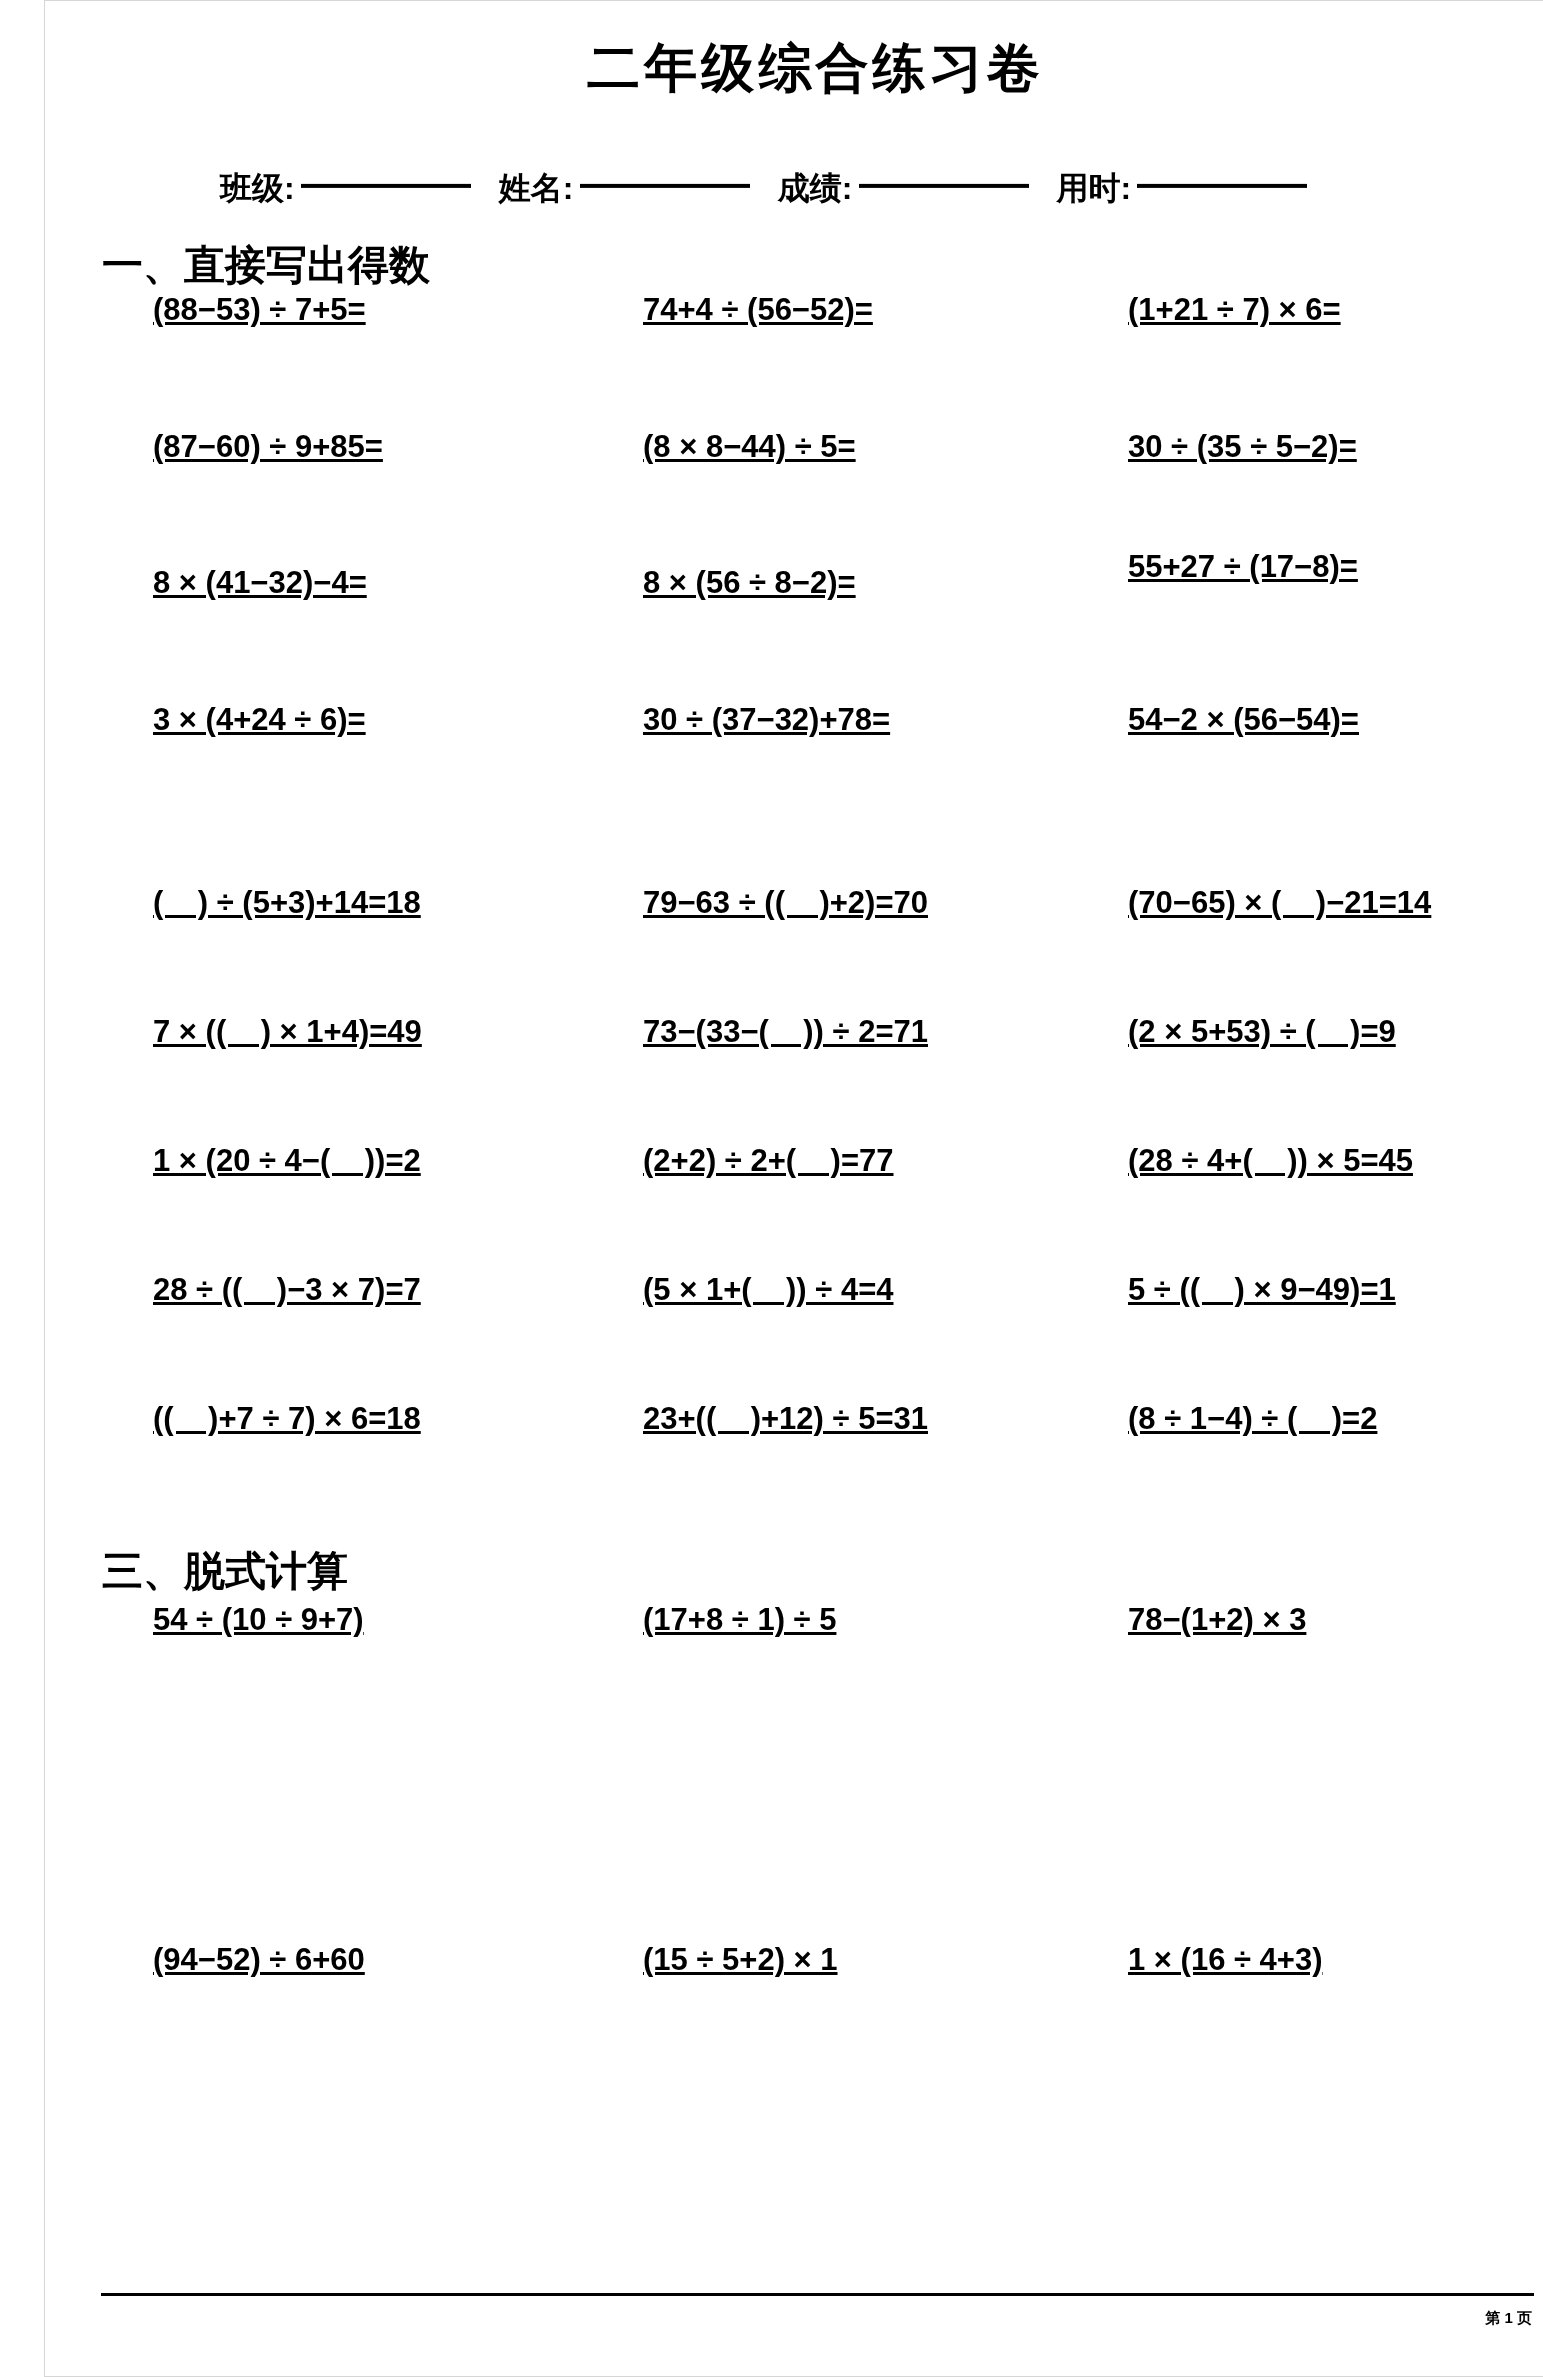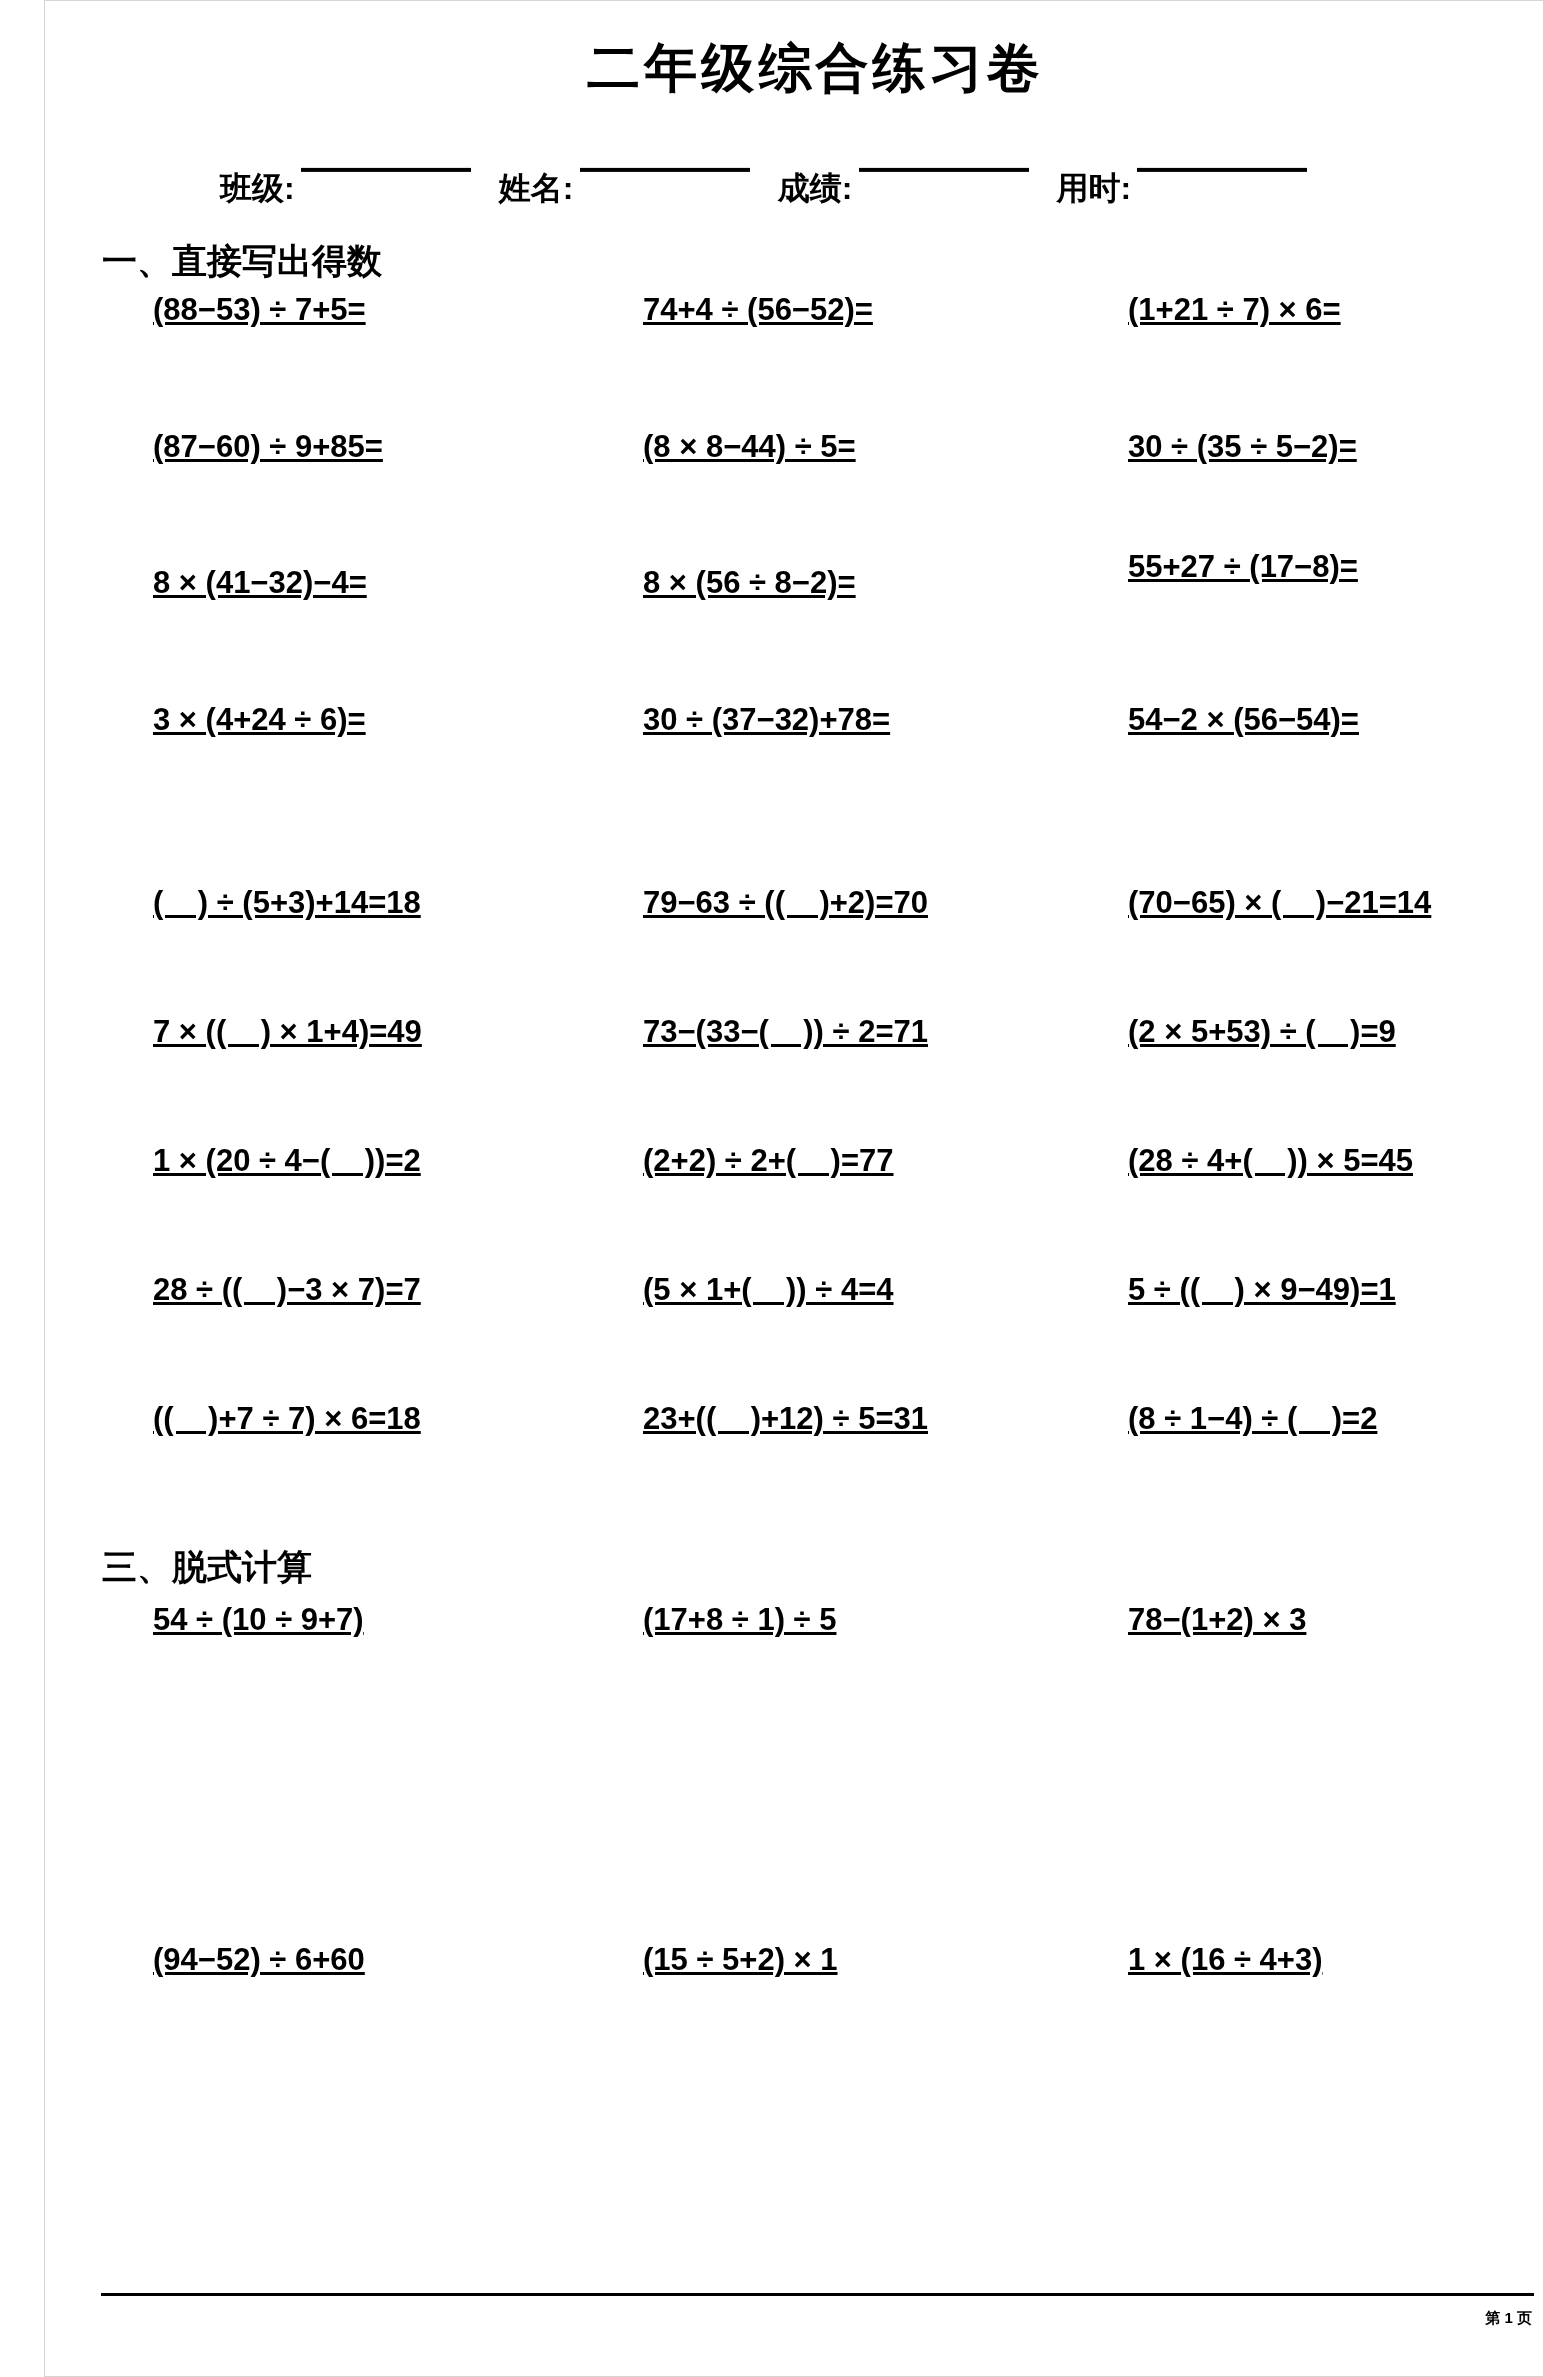--- a/index.html
+++ b/index.html
@@ -23,32 +23,32 @@
     font-size: 53px;
     letter-spacing: 4.1px;
     white-space: pre;
   }
   #header-row {
     position: absolute;
     top: 170px; left: 175px;
     display: flex;
     align-items: flex-end;
   }
-  .hfield { display: flex; align-items: flex-start; margin-right: 28px; }
+  .hfield { display: flex; align-items: center; margin-right: 28px; }
   .hlabel { font-size: 32px; line-height: 1.1; white-space: pre; }
   .hline {
     width: 170px; height: 4.1px;
     background: #000;
     margin-left: 6.2px;
     transform: translateY(-3.1px);
   }
   .sec-heading {
     position: absolute;
     left: 57px;
-    font-size: 35px;
+    font-size: 41px;
     white-space: pre;
   }
   .prob {
     position: absolute;
     font-size: 31px;
     white-space: pre;
     text-decoration: underline;
   }
   .c1 { left: 108px; }
   .c2 { left: 598px; }

